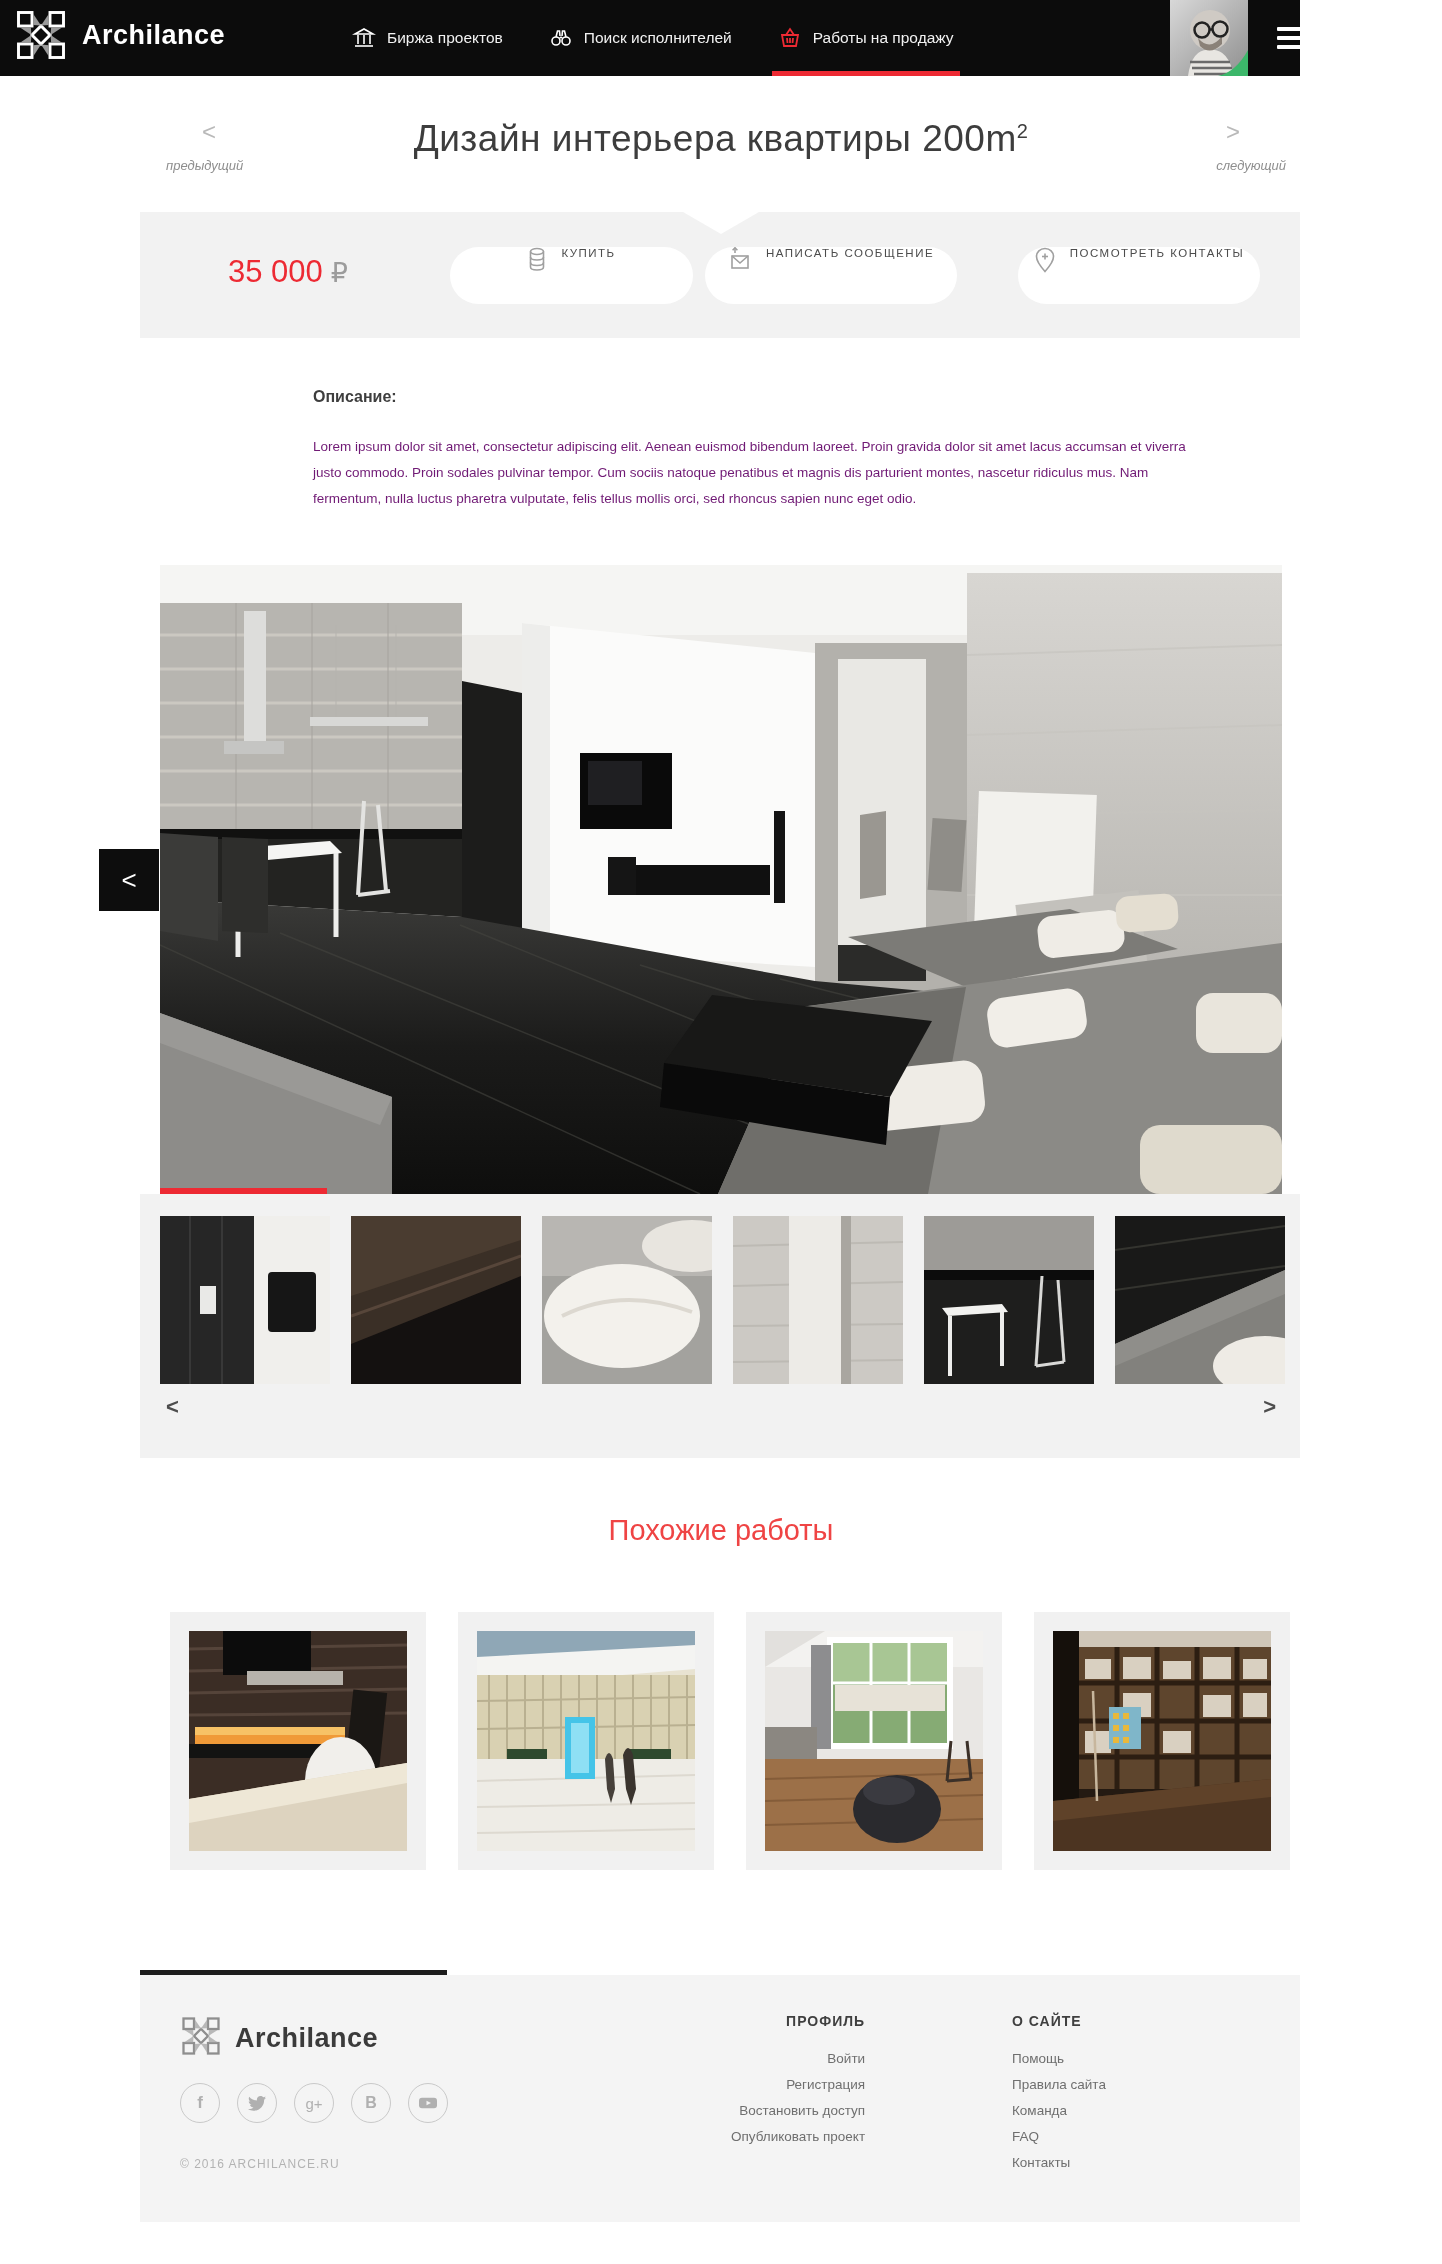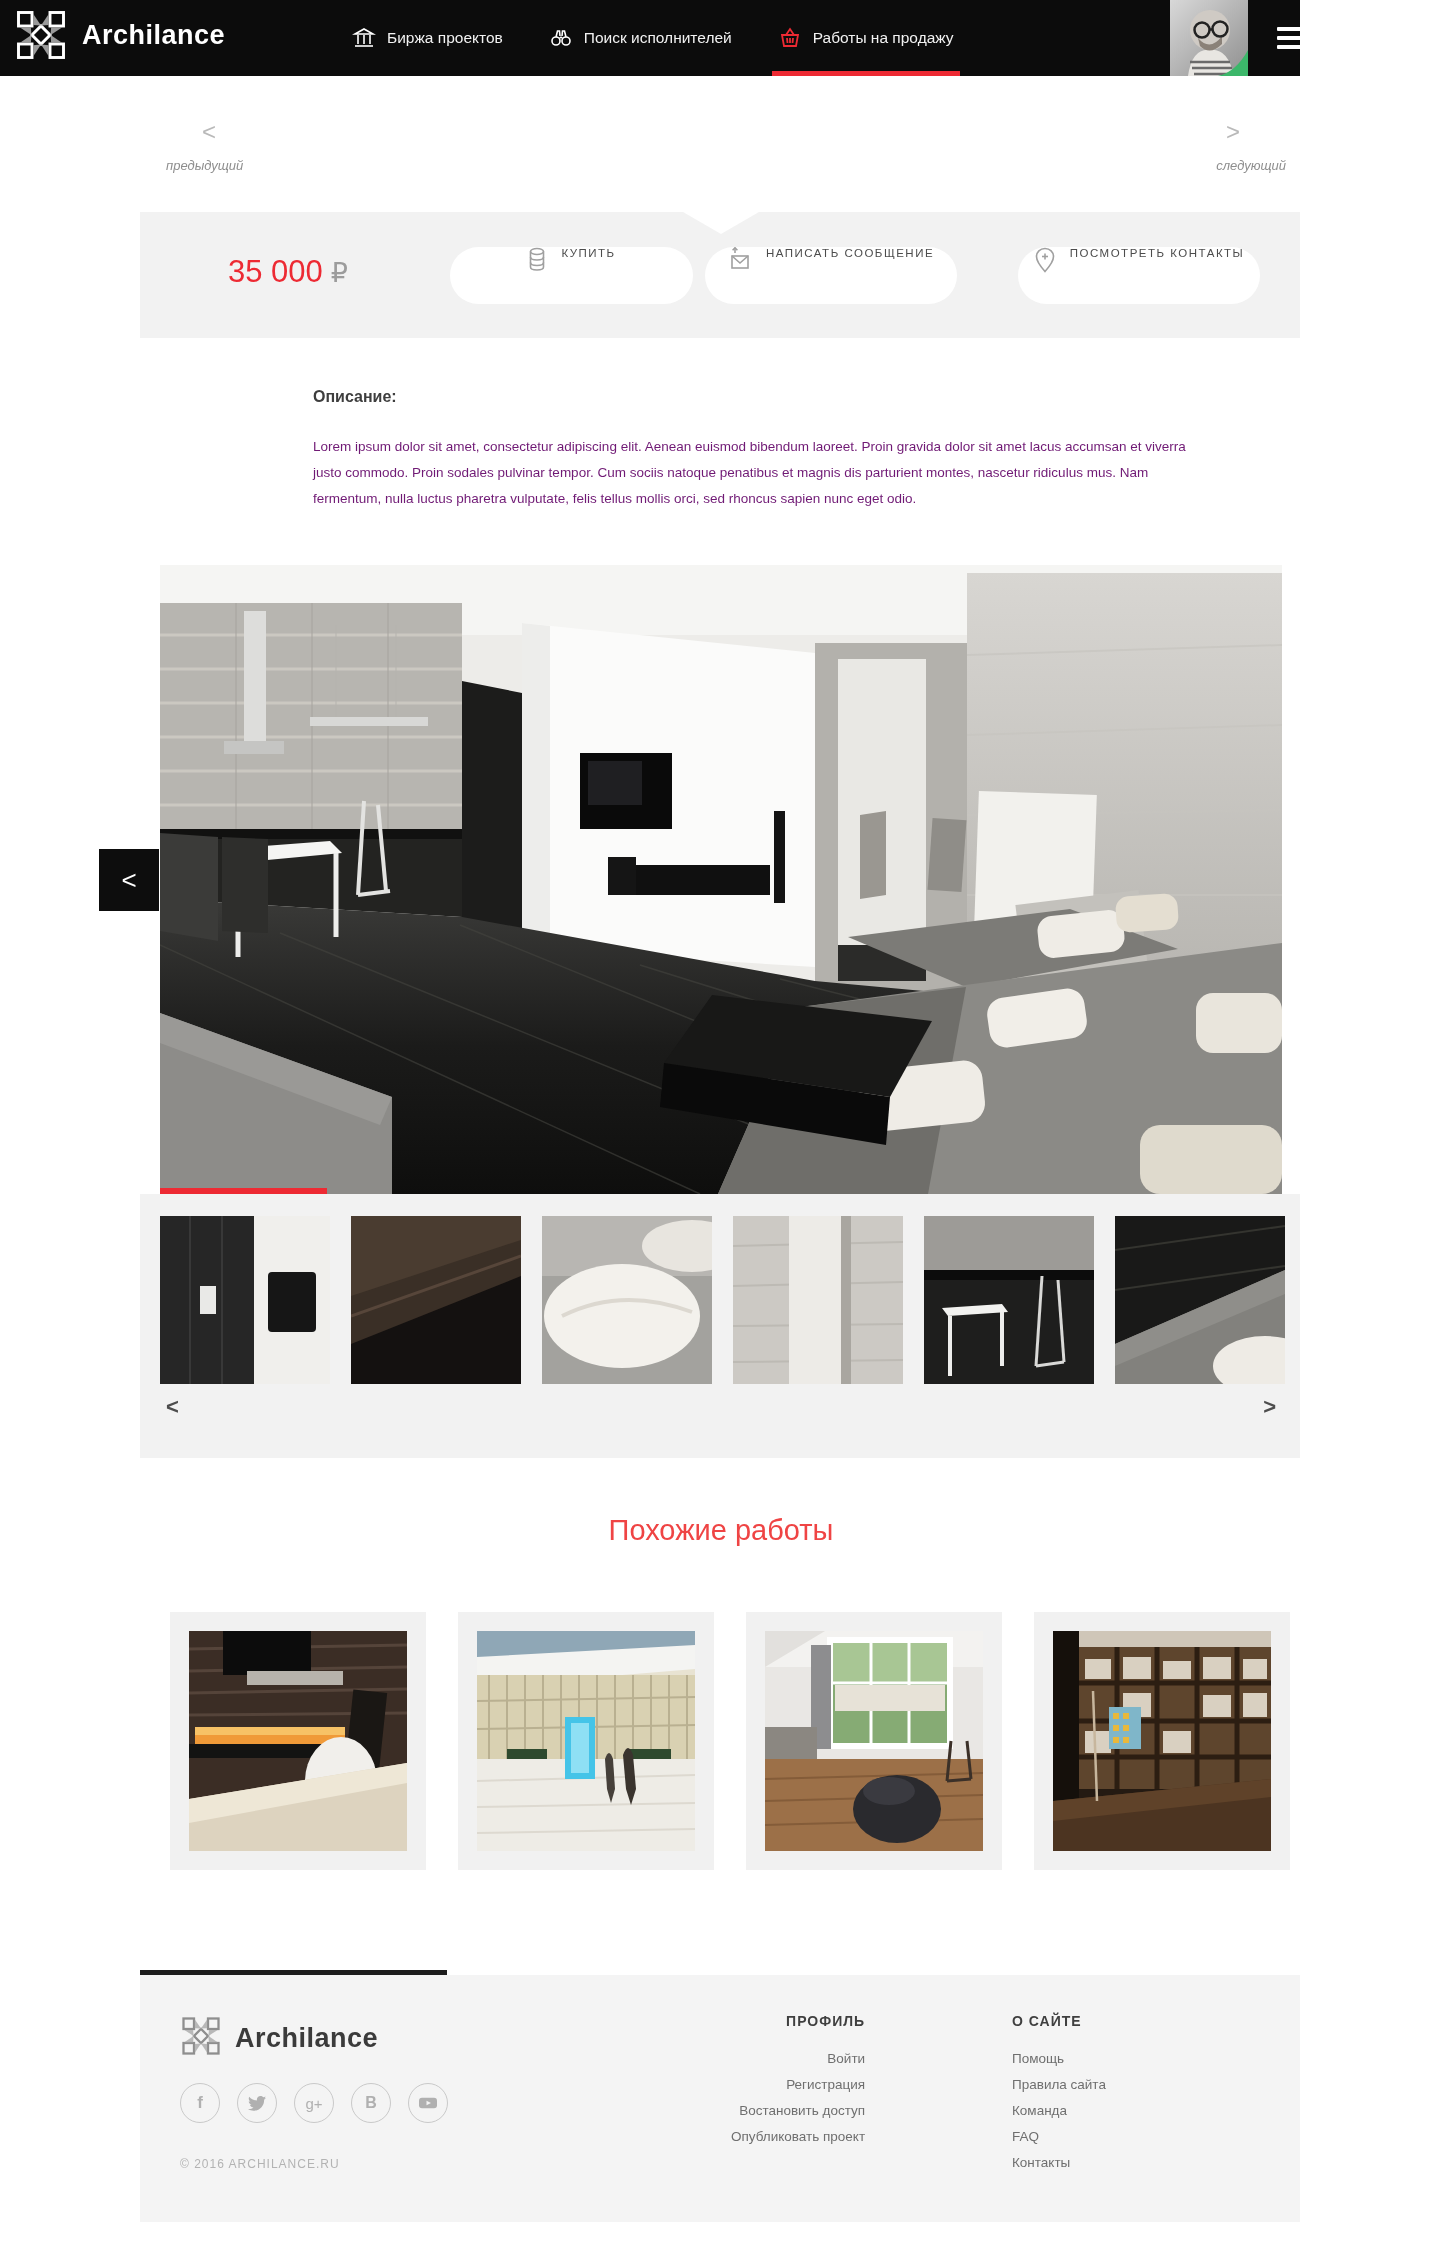--- a/index.html
+++ b/index.html
@@ -196,20 +196,21 @@
         <line x1="13.2" y1="7.2" x2="20" y2="28"></line>
         <path d="M7.2 18 Q12 21 16.8 18"></path>
       </svg>
     </div>
     <div class="progress-text">45%</div>
   </div>
 
   <div class="title-band">
     <div class="pager-arrow prev">&lt;</div>
     <div class="pager-label prev">предыдущий</div>
+    <div class="work-title"><span>Дизайн интерьера квартиры 200m</span><sup>2</sup></div>
     <div class="pager-arrow next">&gt;</div>
     <div class="pager-label next">следующий</div>
   </div>
 
   <div class="price-band">
     <div class="notch-white"></div>
     <div class="price">
       <span class="amount">35 000</span><span class="currency">₽</span>
     </div>
     <button class="pill-btn btn-buy">

